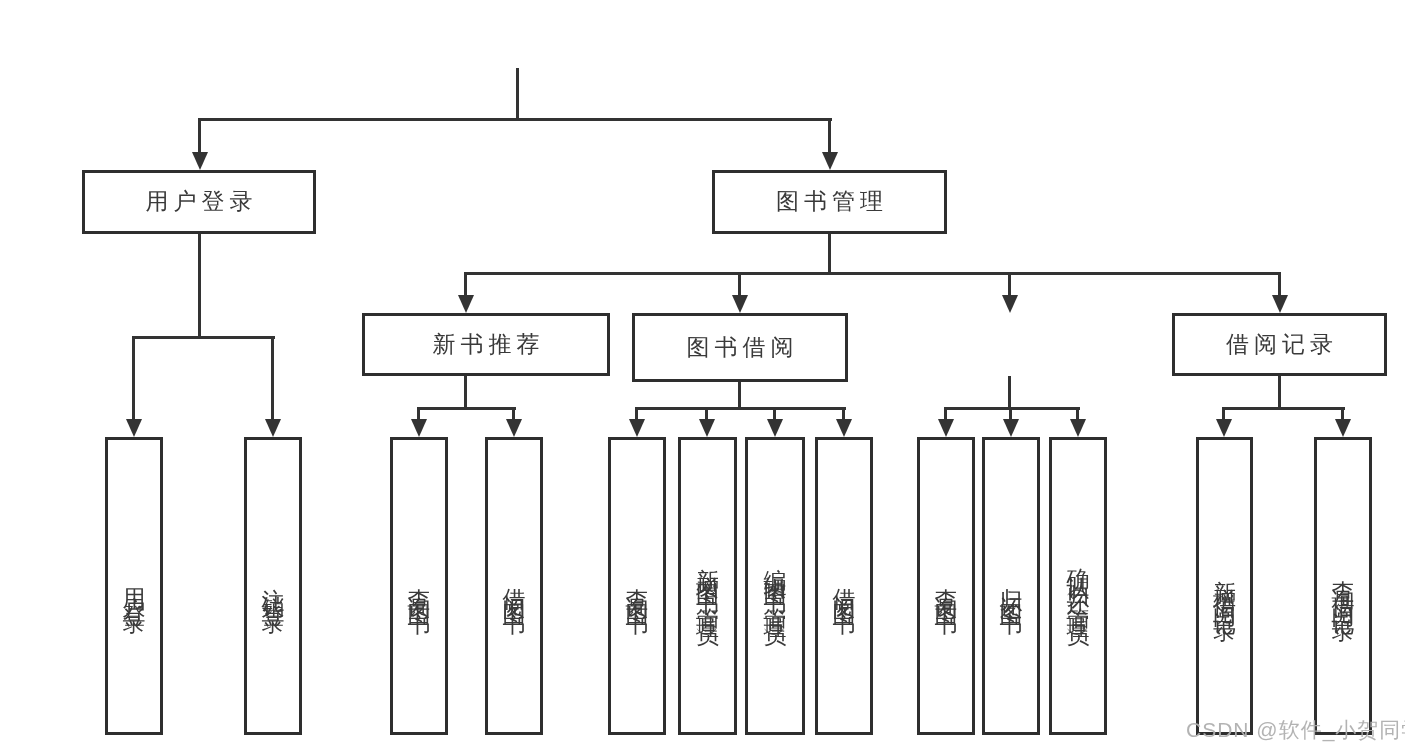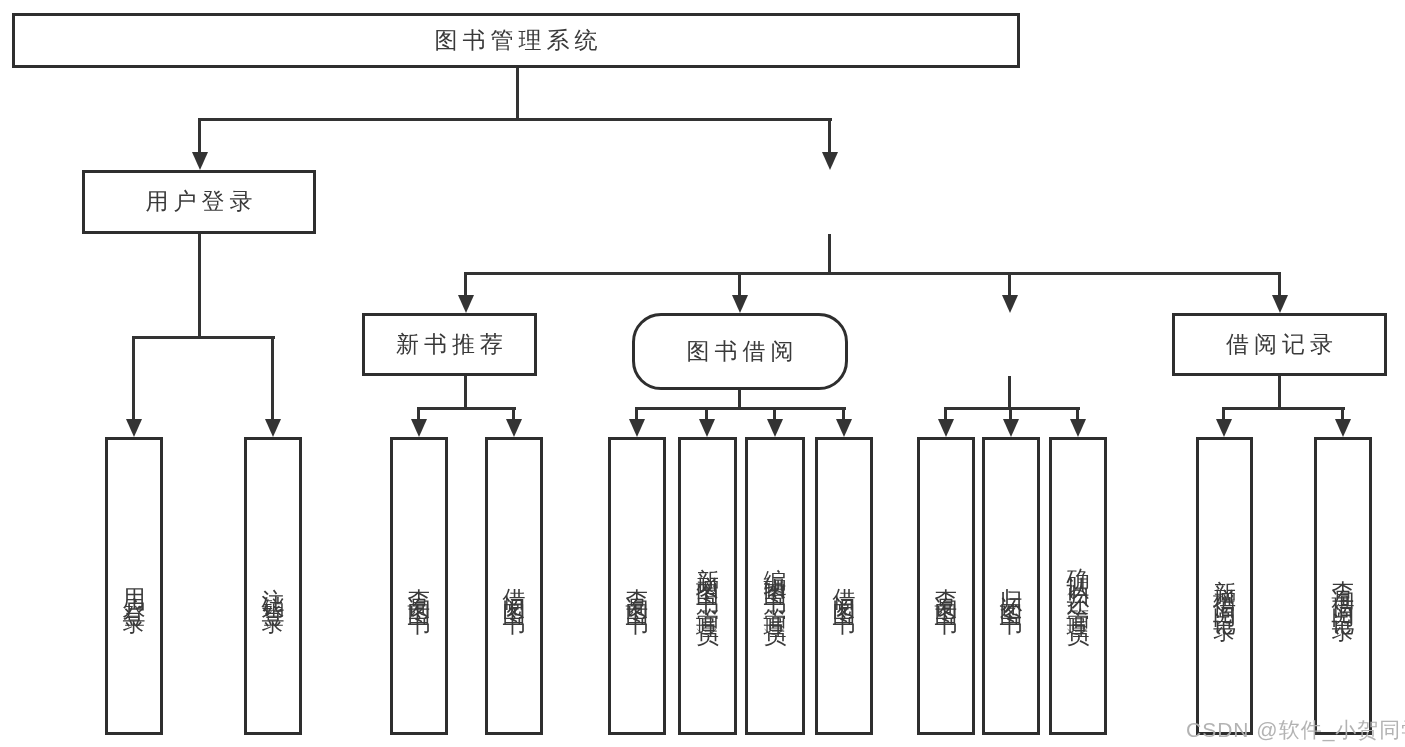--- a/index.html
+++ b/index.html
@@ -56,32 +56,32 @@
     letter-spacing: 1px;
     white-space: nowrap;
     z-index: 5;
   }
 </style>
 </head>
 <body>
 
 <div id="canvas">
 
-  <div class="box h" style="left:12px; top:13px; width:1008px; height:55px;">
-    <span class="lbl">图书管理系统</span>
-  </div>
 
   <div class="box h" style="left:82px; top:170px; width:234px; height:64px;">
     <span class="lbl">用户登录</span>
   </div>
+  <div class="box h" style="left:712px; top:170px; width:235px; height:64px;">
+    <span class="lbl">图书管理</span>
+  </div>
 
-  <div class="box h" style="left:362px; top:313px; width:175px; height:63px;">
+  <div class="box h" style="left:362px; top:313px; width:248px; height:63px;">
     <span class="lbl">新书推荐</span>
   </div>
-  <div class="box h" style="left:632px; top:313px; width:216px; height:77px;border-radius:29px;">
+  <div class="box h" style="left:632px; top:313px; width:216px; height:69px;">
     <span class="lbl">图书借阅</span>
   </div>
   <div class="box h" style="left:1172px; top:313px; width:215px; height:63px;">
     <span class="lbl">借阅记录</span>
   </div>
 
   <div class="box v" style="left:105px; top:437px; width:58px; height:298px;">
     <span class="lbl">用户登录</span>
   </div>
   <div class="box v" style="left:244px; top:437px; width:58px; height:298px;">

